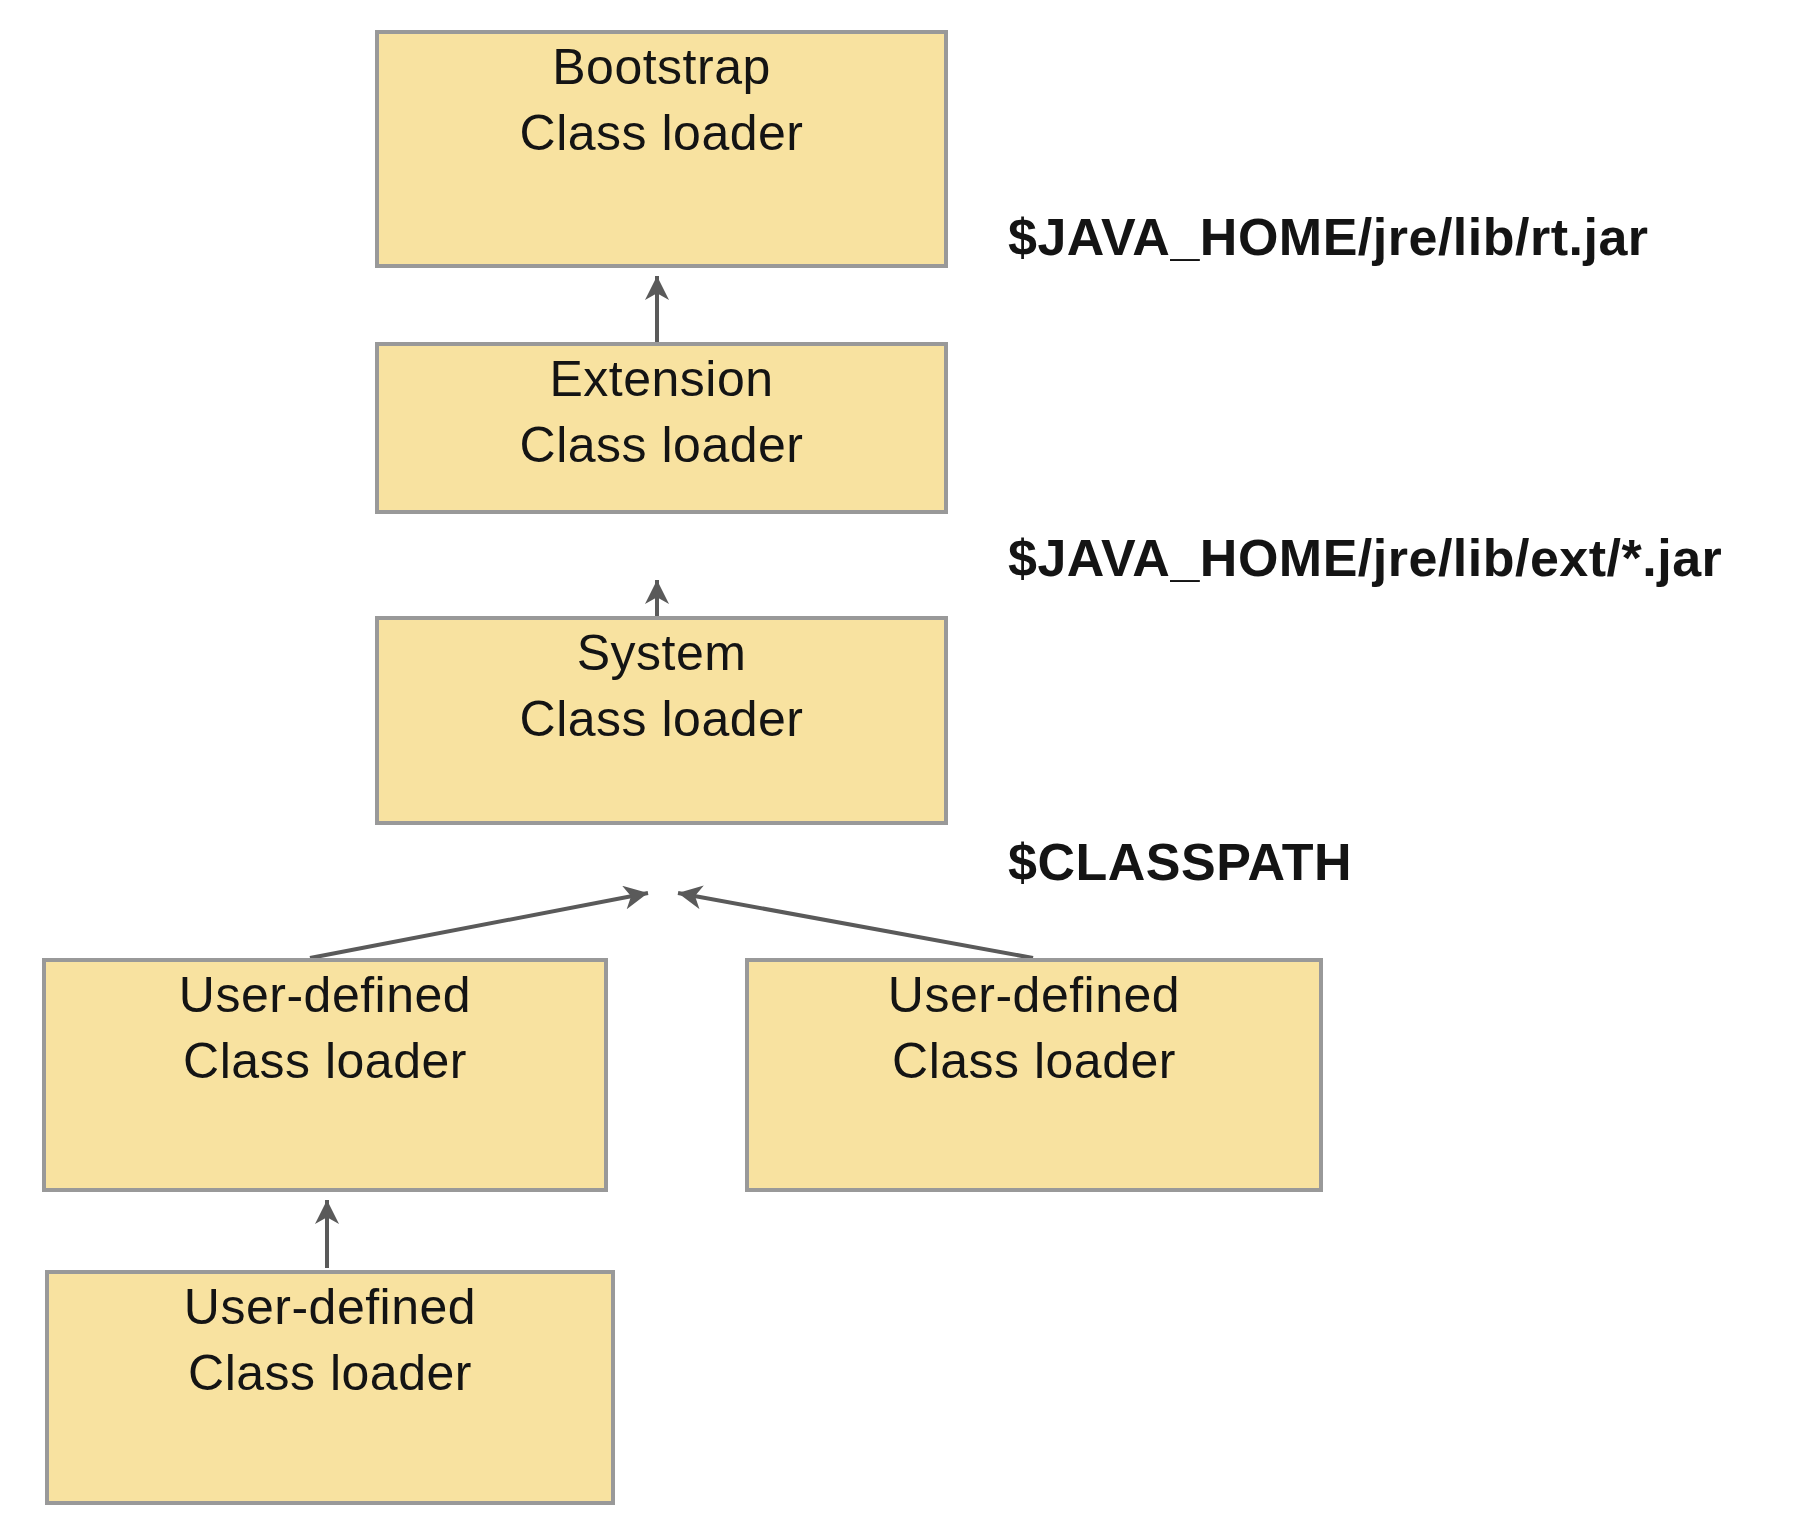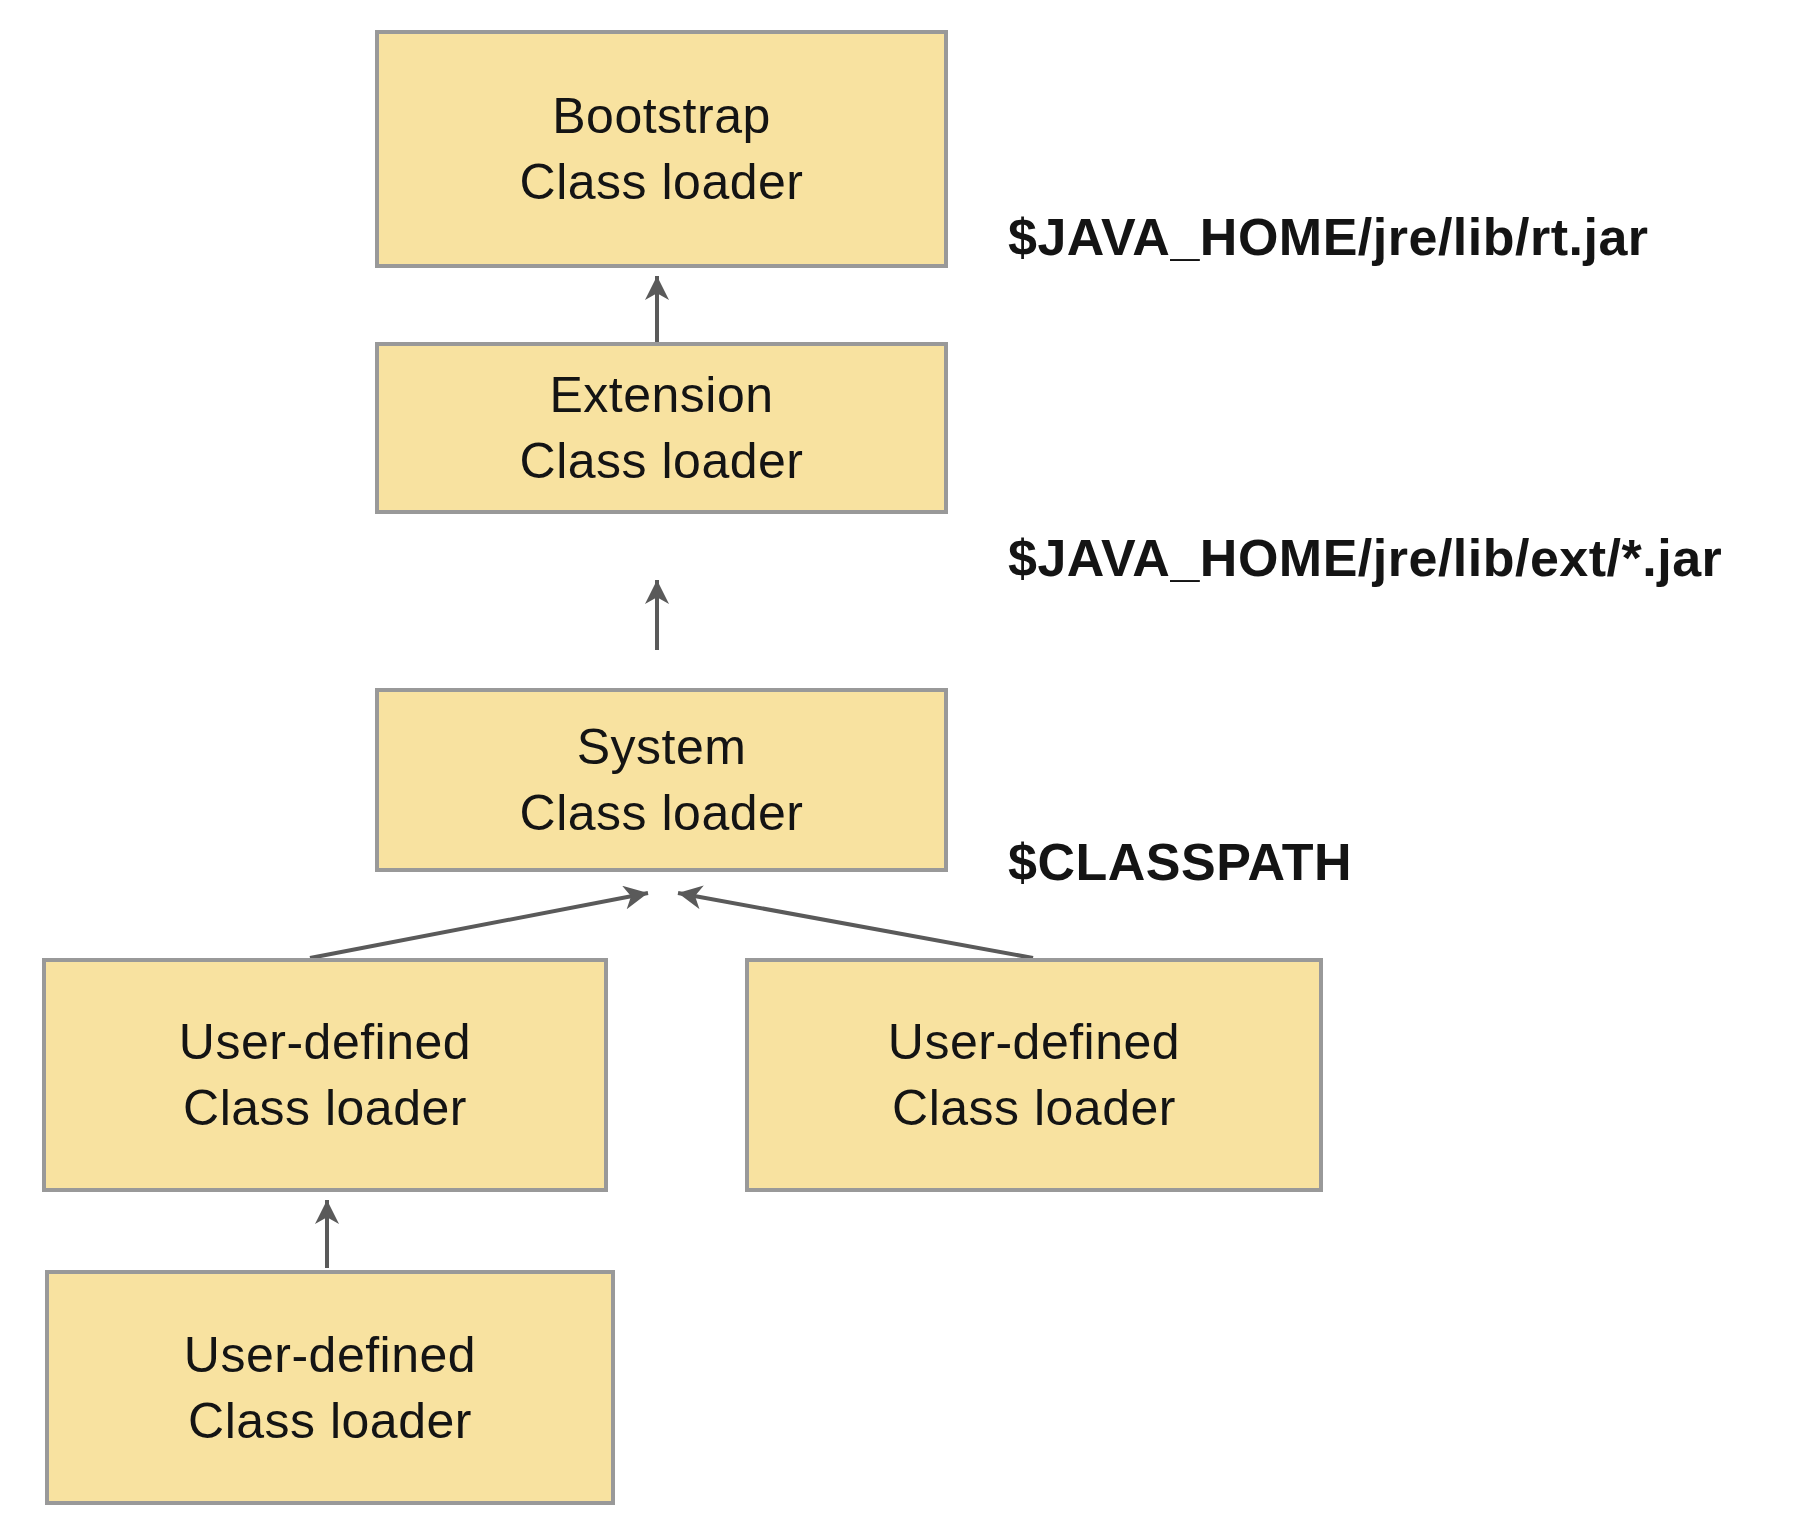--- a/index.html
+++ b/index.html
@@ -16,21 +16,21 @@
     background:var(--background);
     font-family:"Liberation Sans",sans-serif;
     overflow:hidden;
   }
   .connectors{position:absolute;left:0;top:0;}
   .node{
     position:absolute;
     background:var(--node_fill);
     border:4px solid var(--node_border);
     box-sizing:border-box;
-    display:flex;align-items:center;justify-content:center;
+    display:flex;justify-content:center;
     text-align:center;
   }
   .node-text{
     display:flex;flex-direction:column;
     font-size:50px;line-height:1.32;
     color:var(--text);
     letter-spacing:0.5px;
   }
   .annotation{
     position:absolute;
@@ -67,21 +67,21 @@
     </div>
   </div>
 
   <div class="node" style="left:375px;top:342px;width:573px;height:172px">
     <div class="node-text">
       <span>Extension</span>
       <span>Class loader</span>
     </div>
   </div>
 
-  <div class="node" style="left:375px;top:688px;width:573px;height:184px">
+  <div class="node" style="left:375px;top:616px;width:573px;height:209px">
     <div class="node-text">
       <span>System</span>
       <span>Class loader</span>
     </div>
   </div>
 
   <div class="node" style="left:42px;top:958px;width:566px;height:234px">
     <div class="node-text">
       <span>User-defined</span>
       <span>Class loader</span>

